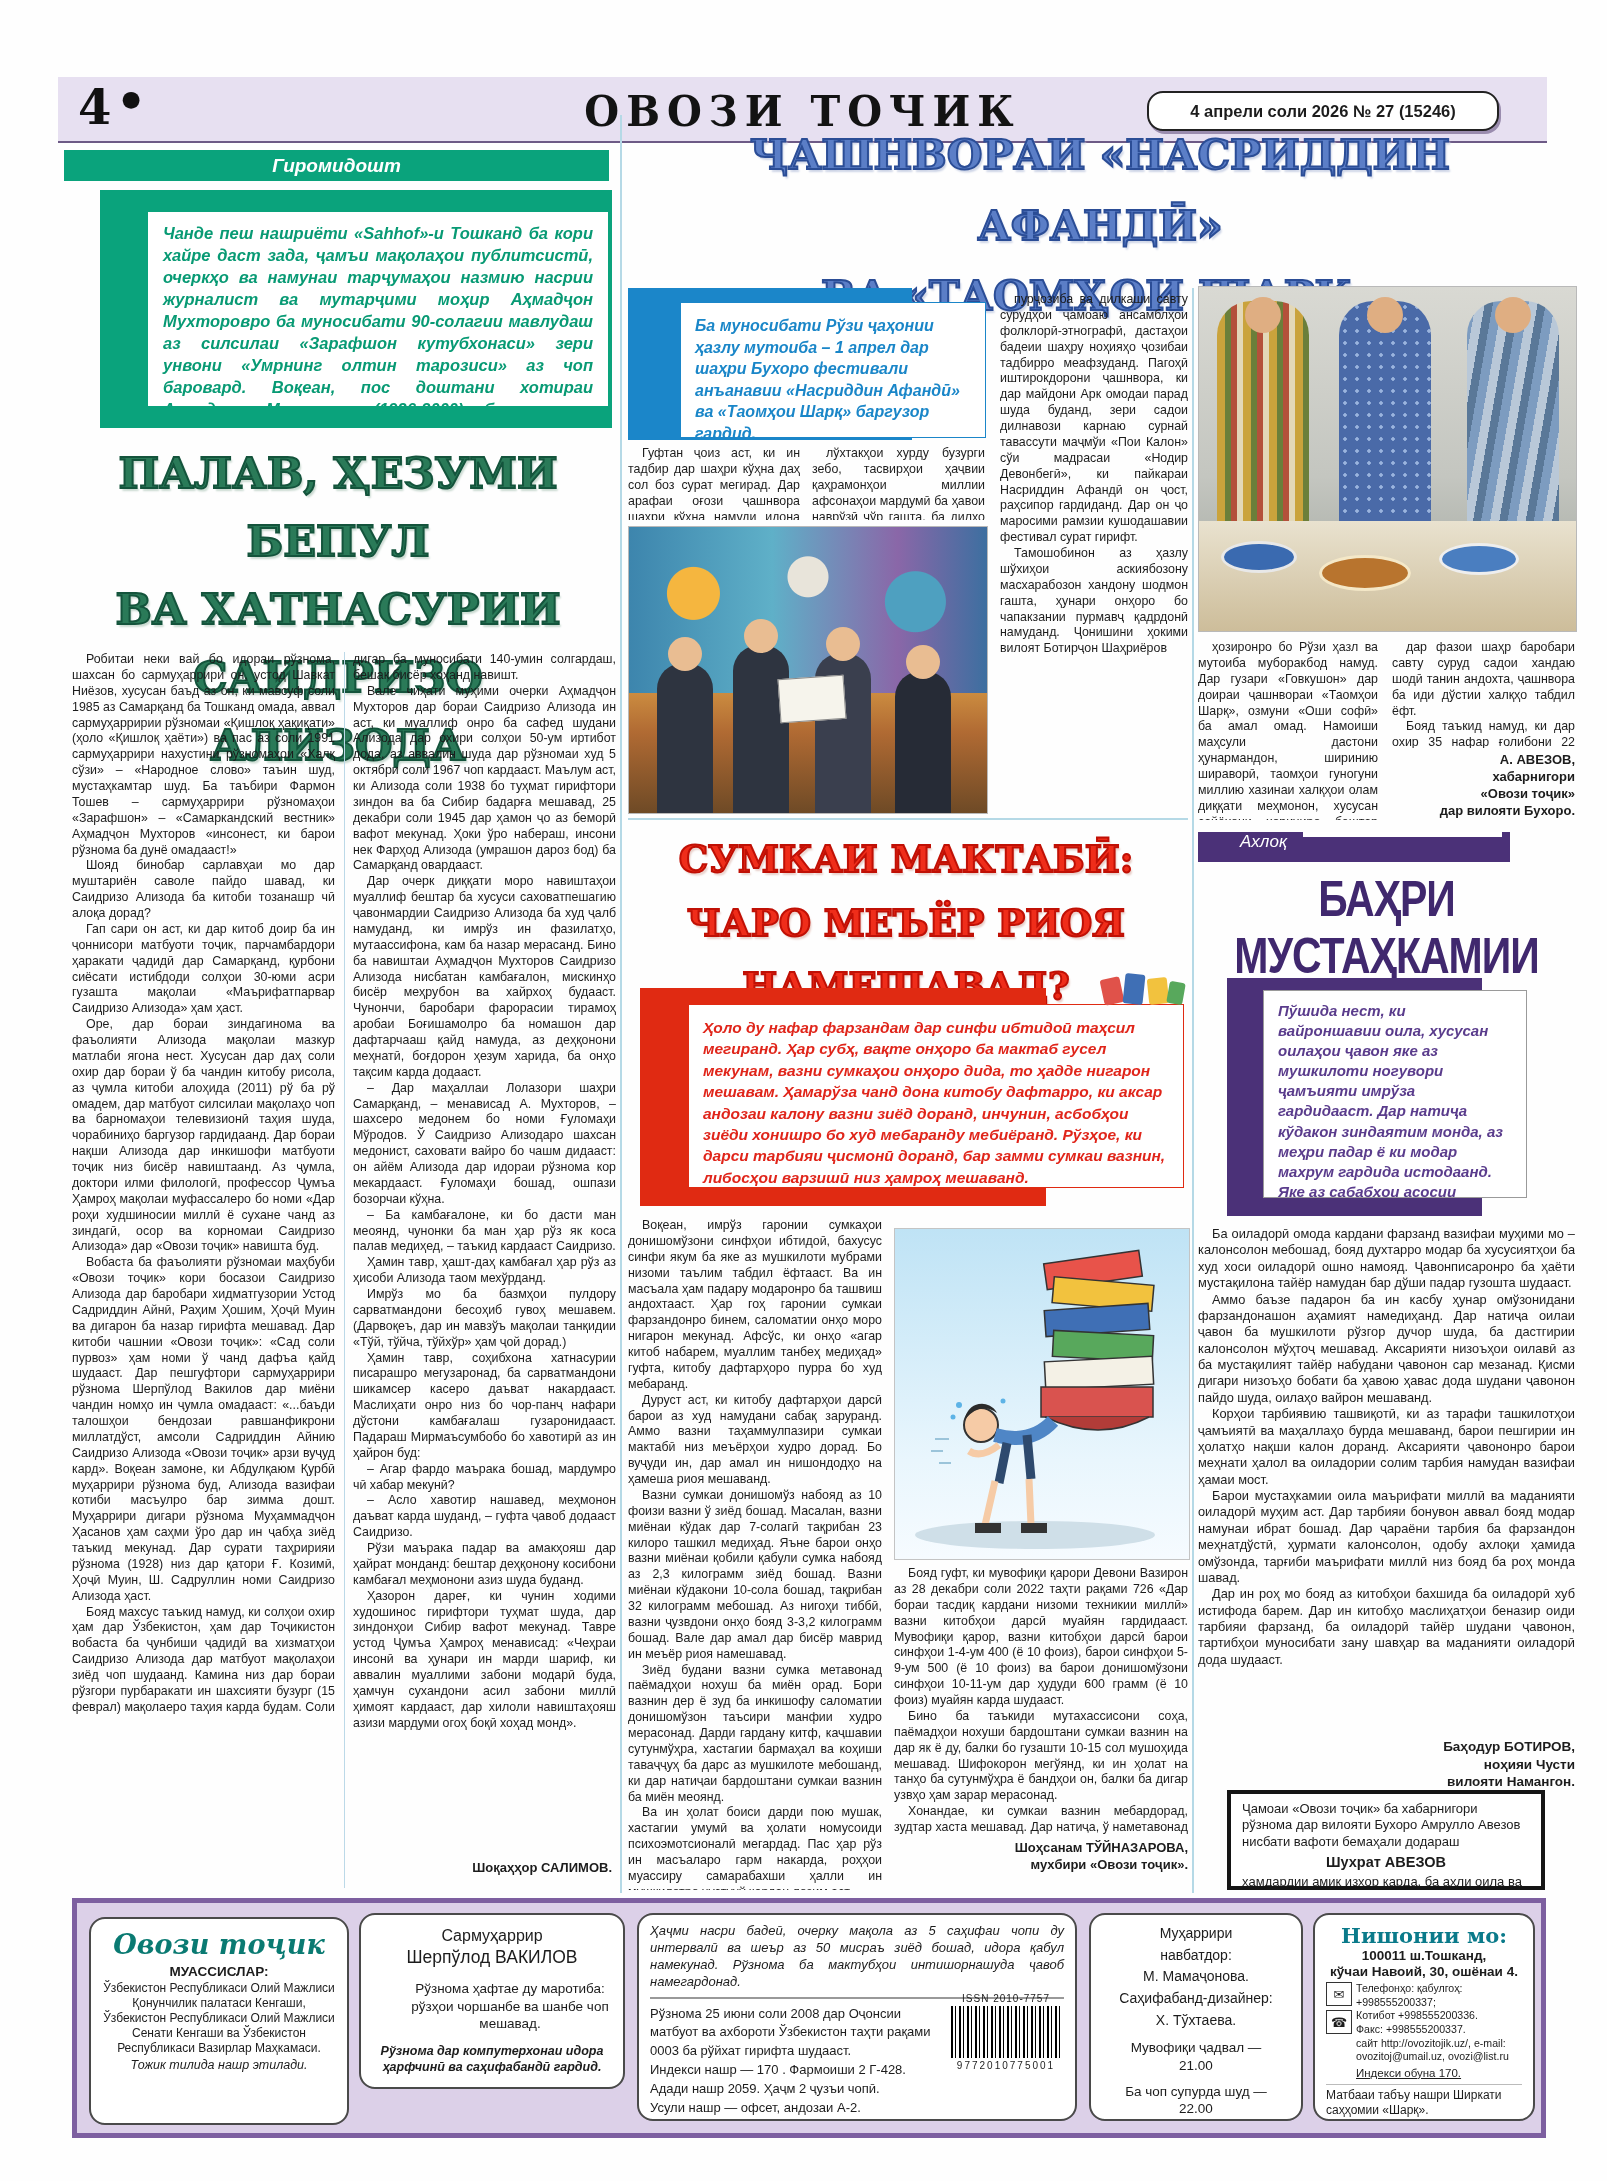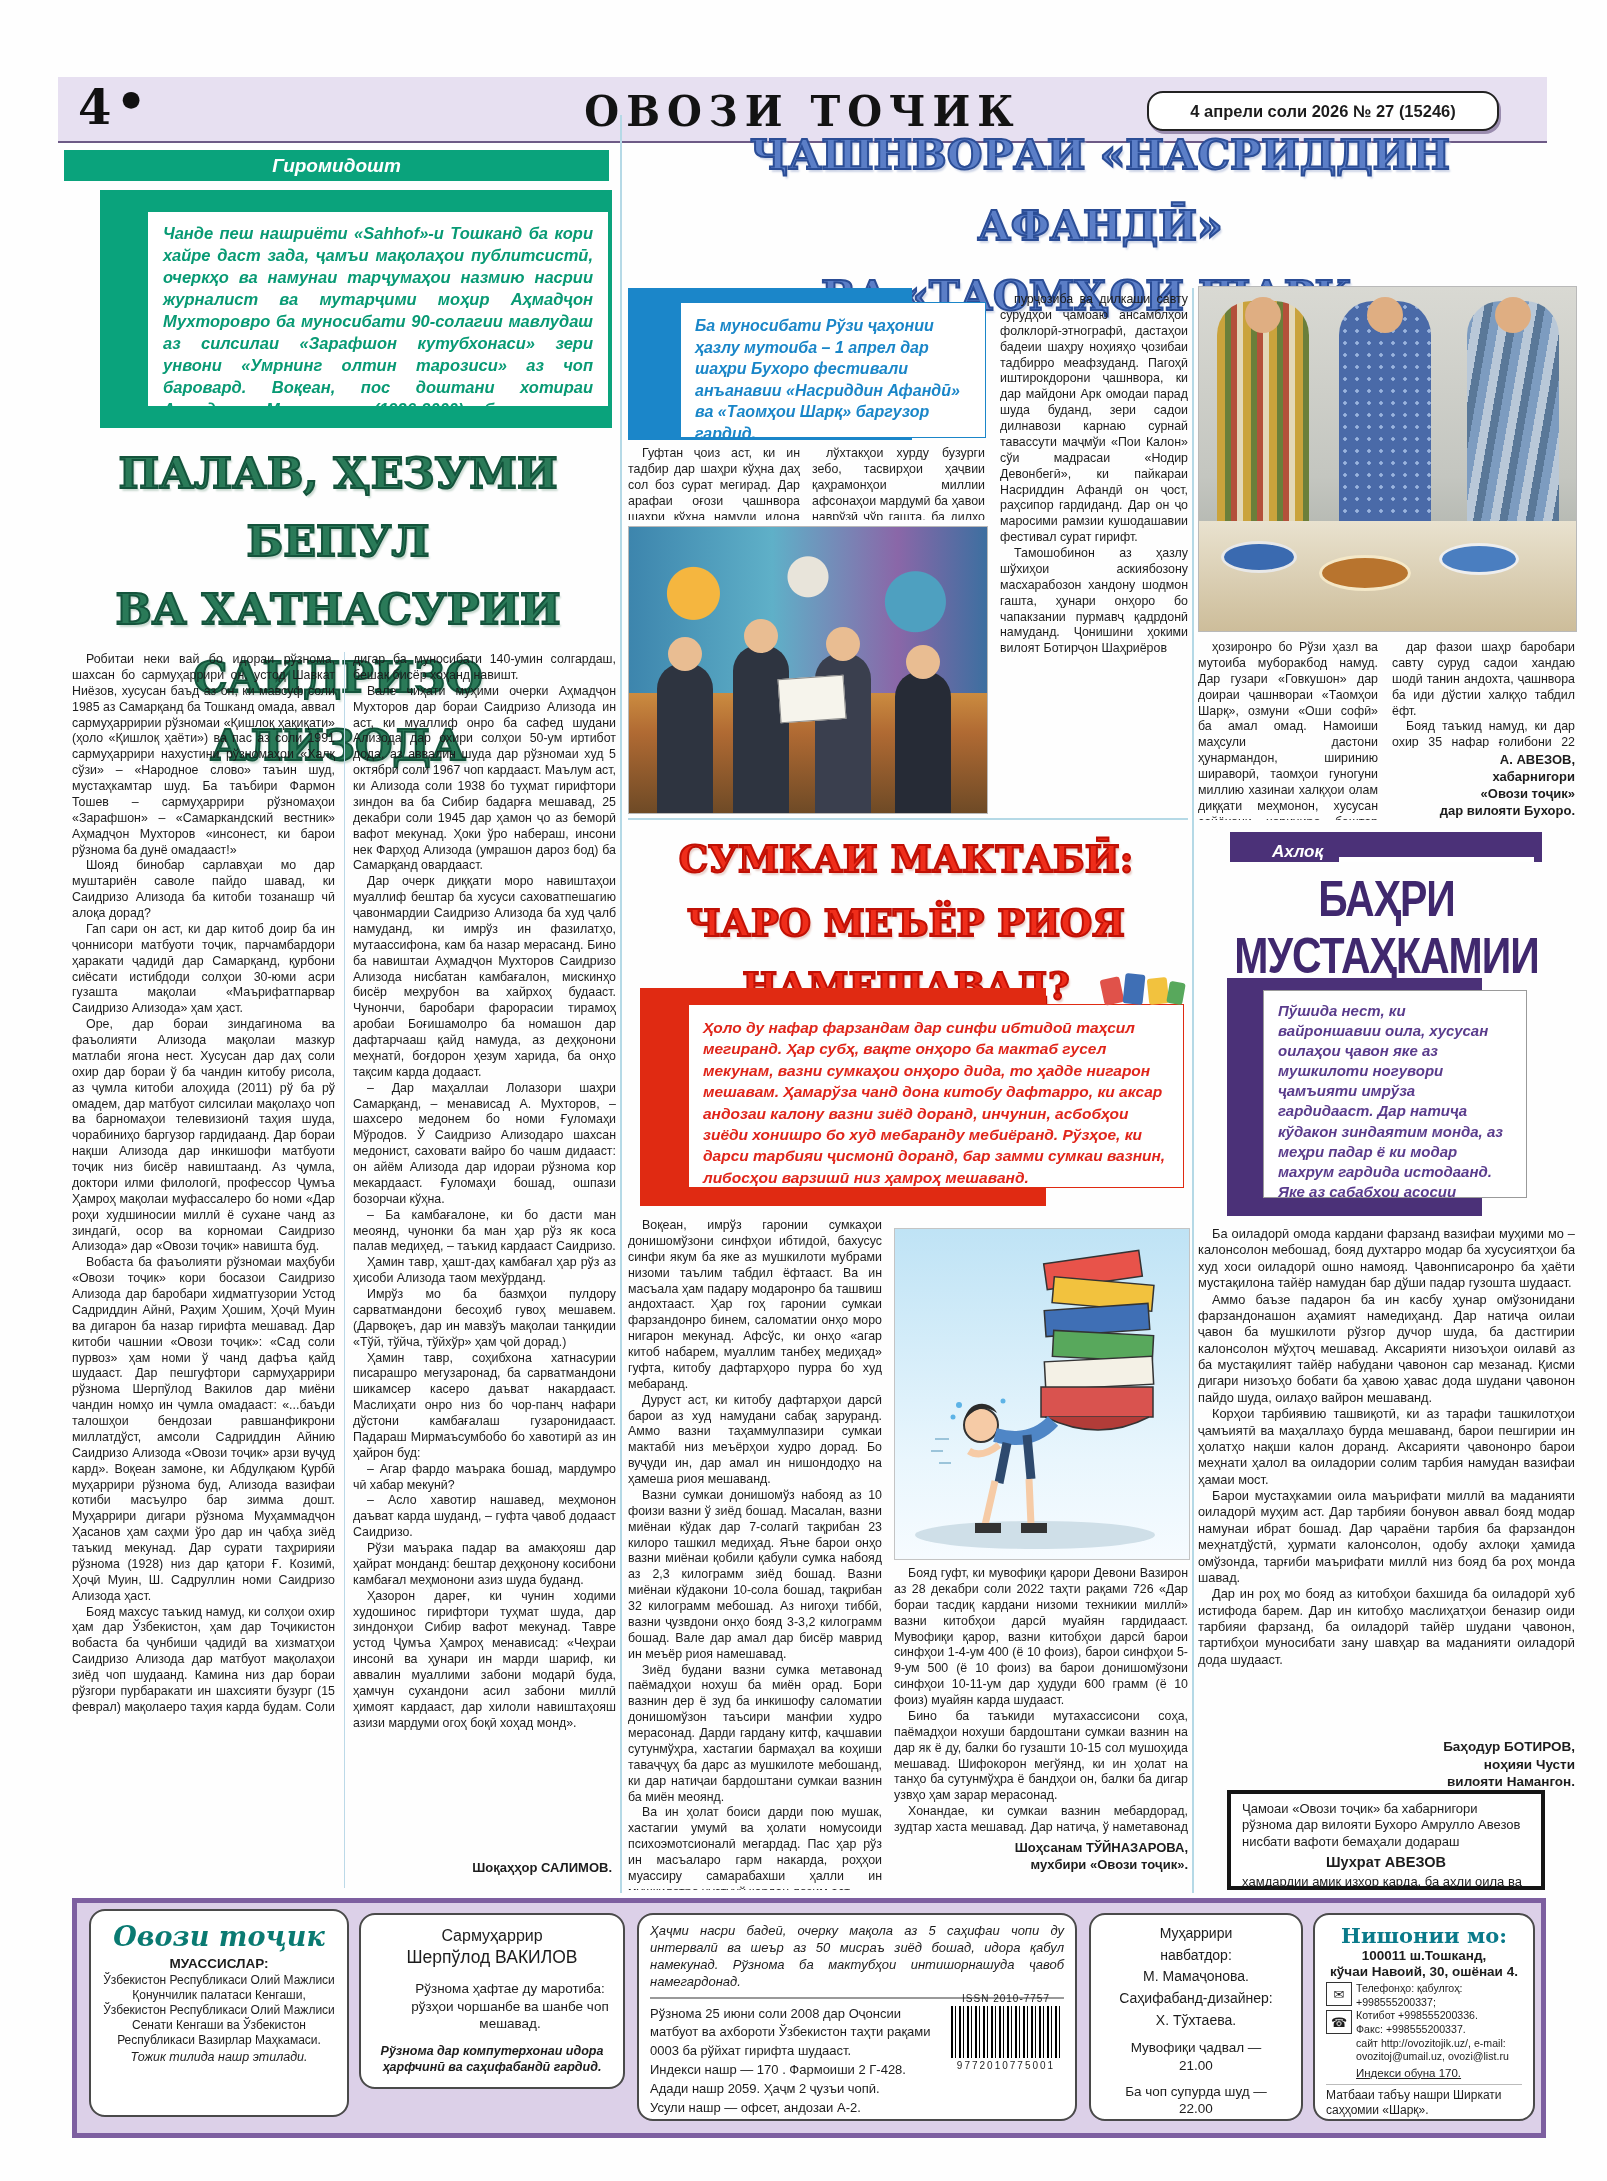--- a/index.html
+++ b/index.html
@@ -78,36 +78,36 @@
   .rq-inner{position:absolute;left:688px;top:1004px;width:466px;height:158px;background:#fff;border:1px solid #e02a12;
         padding:12px 14px;color:#e0251a;font-weight:bold;font-style:italic;font-size:15.5px;line-height:1.38;overflow:hidden;}
   .bag-clip{position:absolute;left:1098px;top:972px;width:88px;height:34px;}
   .bag-clip span{position:absolute;border-radius:3px;}
   .red-col1{position:absolute;left:628px;top:1218px;width:254px;height:672px;}
   .red-col2{position:absolute;left:894px;top:1566px;width:294px;height:270px;}
   .red-byline{position:absolute;left:894px;top:1840px;width:294px;}
   .cartoon{position:absolute;left:894px;top:1228px;width:294px;height:330px;border:1px solid #c4c4c4;}
   
   .kicker-purple{position:absolute;left:1198px;top:832px;width:312px;height:30px;background:#4b3178;color:#fff;
-        display:flex;align-items:flex-end;font-weight:bold;font-style:italic;font-size:17px;padding-left:42px;box-sizing:border-box;margin-left:32px;}
+        display:flex;align-items:flex-start;font-weight:normal;font-style:italic;font-size:17px;padding-left:42px;box-sizing:border-box;}
   .kicker-purple .wline{flex:1;height:5px;background:#fff;margin-left:16px;margin-right:8px;}
   .headline-purple{position:absolute;left:1198px;top:872px;width:377px;text-align:center;
         font-weight:bold;font-size:41px;line-height:1.15;color:#40286e;letter-spacing:-1px;transform:scaleY(1.2);transform-origin:top;}
   .pq-outer{position:absolute;left:1227px;top:978px;width:255px;height:238px;background:#4b3178;}
   .pq-inner{position:absolute;left:1263px;top:990px;width:234px;height:186px;background:#fff;border:1px solid #9a9a9a;
         padding:10px 14px;color:#5a3c8c;font-weight:bold;font-style:italic;font-size:15px;line-height:1.34;overflow:hidden;}
   .family-body{position:absolute;left:1198px;top:1226px;width:377px;height:506px;font-size:12.8px;}
   .family-byline{position:absolute;left:1198px;top:1738px;width:377px;font-size:13.5px;}
   .obituary{position:absolute;left:1227px;top:1790px;width:288px;height:78px;border:4px solid #151515;background:#fff;
         padding:7px 11px;font-size:13px;line-height:1.25;overflow:hidden;}
   .obituary .name{text-align:center;font-weight:bold;font-size:14.5px;margin:3px 0;}
   
   .footer{position:absolute;left:72px;top:1898px;width:1474px;height:240px;background:#dcd0e8;border:5px solid #7d5fa0;box-sizing:border-box;}
   .fbox{position:absolute;background:#fff;border:2px solid #4a4a4a;border-radius:16px;padding:8px 11px;box-sizing:border-box;overflow:hidden;}
-  .fbox1{left:12px;top:6px;width:260px;height:208px;text-align:center;}
+  .fbox1{left:12px;top:14px;width:260px;height:208px;text-align:center;}
   .fbox2{left:282px;top:10px;width:266px;height:176px;text-align:center;}
   .fbox3{left:560px;top:10px;width:440px;height:208px;}
   .fbox4{left:1012px;top:10px;width:214px;height:208px;text-align:center;}
   .fbox5{left:1236px;top:10px;width:222px;height:208px;}
   .script-logo{font-family:"DejaVu Serif",serif;font-style:italic;font-weight:bold;font-size:27px;color:#0a7a72;margin-top:2px;}
   .founders-title{font-weight:bold;font-size:13.5px;margin-top:4px;}
   .founders-text{font-size:12px;line-height:1.25;margin-top:2px;}
   .founders-note{font-size:12.5px;font-style:italic;margin-top:2px;}
   .editor-role{font-size:16px;margin-top:4px;}
   .editor-name{font-size:17.5px;margin-top:2px;}

